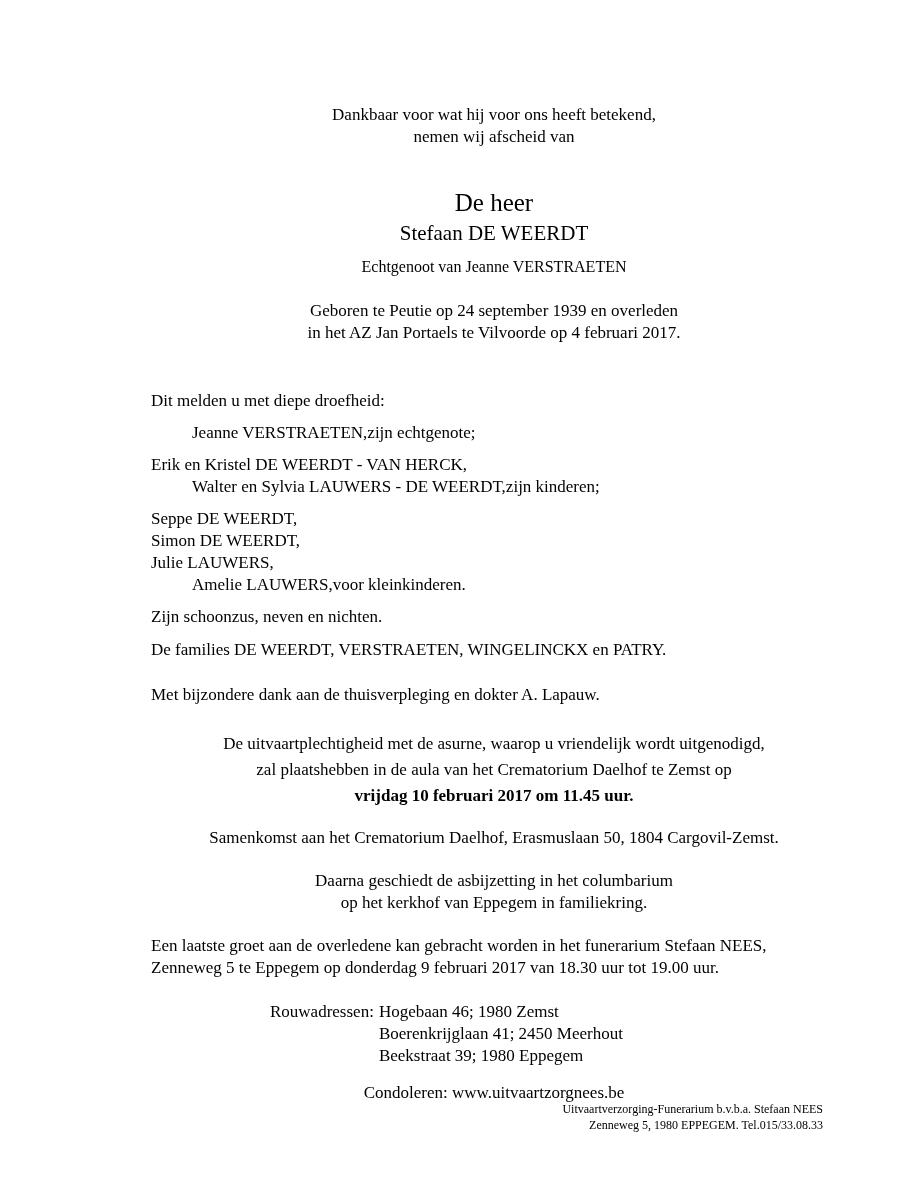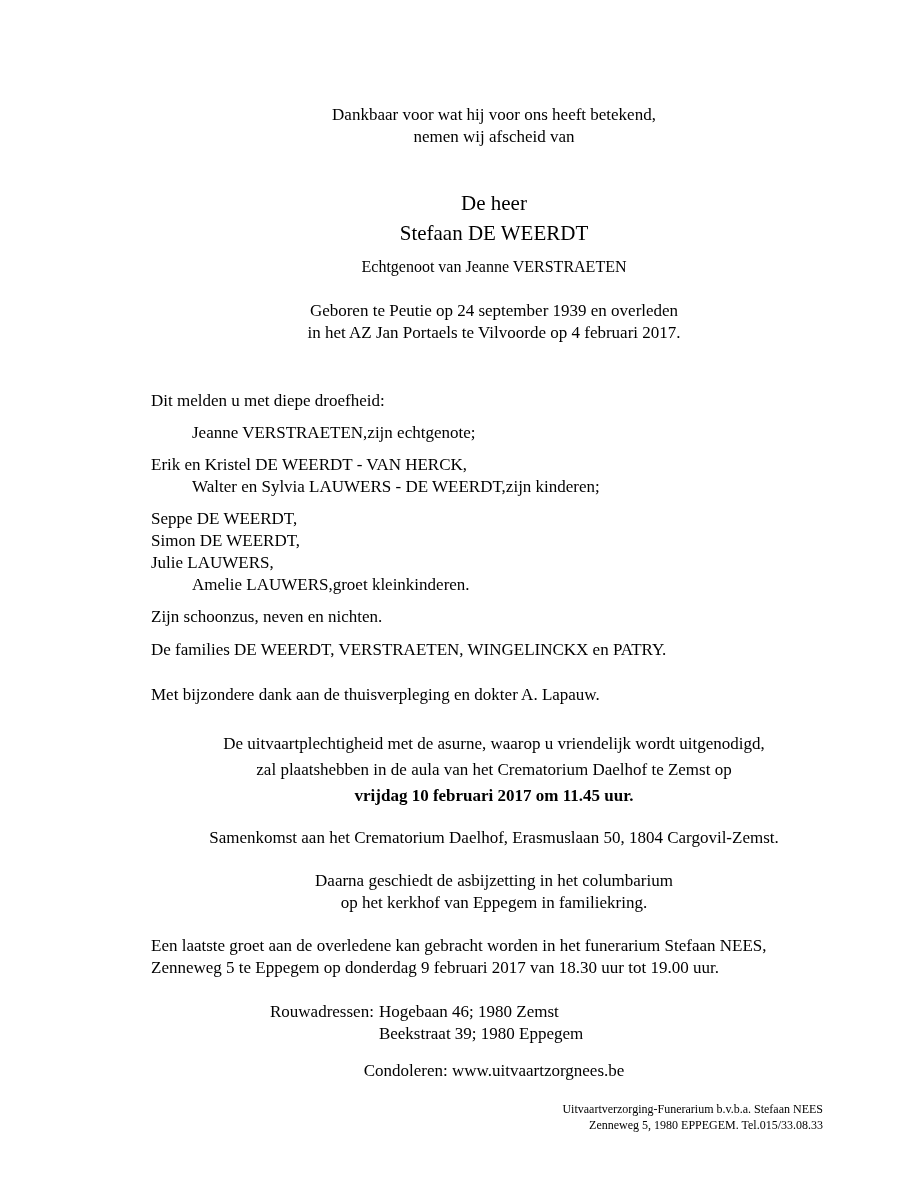--- a/index.html
+++ b/index.html
@@ -15,21 +15,21 @@
       font-family: "Liberation Serif", "DejaVu Serif", serif;
       font-size: 17px;
       line-height: 22px;
       box-sizing: border-box;
       padding: 104px 84px 0 151px;
       position: relative;
       overflow: hidden;
     }
     .center { text-align: center; }
     .intro { margin-bottom: 24px; }
-    .salutation { font-size: 21px; line-height: 30px; margin-top: 40px; }
+    .salutation { font-size: 25px; line-height: 30px; margin-top: 40px; }
     .deceased-name { font-size: 21px; line-height: 30px; }
     .spouse-line { font-size: 16px; line-height: 26px; margin-top: 6px; }
     .born-block { margin-top: 20px; text-align: center; }
     .announcement-intro { margin-top: 46px; }
     .family-group { margin-top: 10px; }
     .row {
       display: flex;
       justify-content: flex-start;
       align-items: baseline;
       margin-left: 41px;
@@ -95,21 +95,21 @@
       <span>zijn kinderen;</span>
     </div>
   </div>
 
   <div class="family-group">
     <div>Seppe DE WEERDT,</div>
     <div>Simon DE WEERDT,</div>
     <div>Julie LAUWERS,</div>
     <div class="row">
       <span>Amelie LAUWERS,</span>
-      <span>groet kleinkinderen.</span>
+      <span>voor kleinkinderen.</span>
     </div>
   </div>
 
   <div class="others-line">Zijn schoonzus, neven en nichten.</div>
 
   <div class="families-line">De families DE WEERDT, VERSTRAETEN, WINGELINCKX en PATRY.</div>
 
   <div class="thanks-line">Met bijzondere dank aan de thuisverpleging en dokter A. Lapauw.</div>
 
   <div class="center ceremony-block">
@@ -127,20 +127,21 @@
 
   <div class="funerarium-block">
     <div>Een laatste groet aan de overledene kan gebracht worden in het funerarium Stefaan NEES,</div>
     <div>Zenneweg 5 te Eppegem op donderdag 9 februari 2017 van 18.30 uur tot 19.00 uur.</div>
   </div>
 
   <div class="addresses-block">
     <span>Rouwadressen:</span>
     <span class="addresses-col">
       <span>Hogebaan 46; 1980 Zemst</span>
+      <span>Boerenkrijglaan 41; 2450 Meerhout</span>
       <span>Beekstraat 39; 1980 Eppegem</span>
     </span>
   </div>
 
   <div class="center condolences-line">Condoleren: www.uitvaartzorgnees.be</div>
 
   <div class="footer">
     <div>Uitvaartverzorging-Funerarium b.v.b.a. Stefaan NEES</div>
     <div>Zenneweg 5, 1980 EPPEGEM. Tel.015/33.08.33</div>
   </div>

